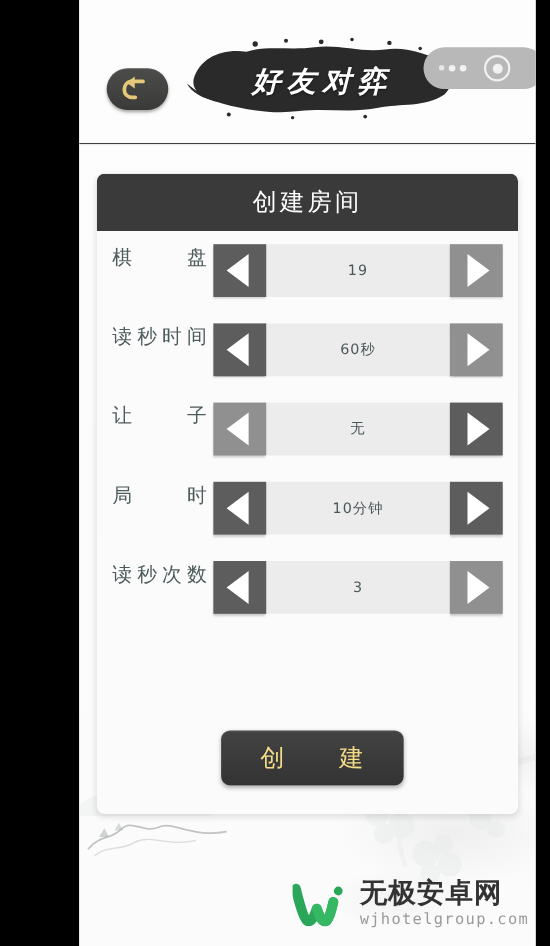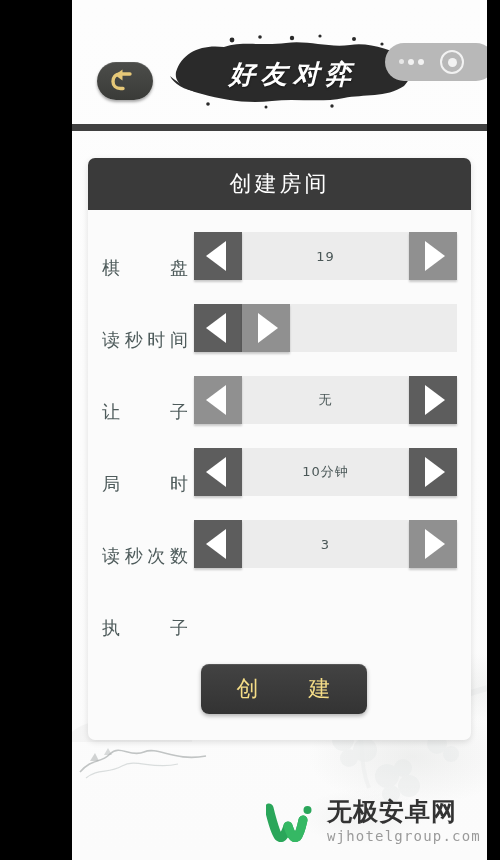--- a/index.html
+++ b/index.html
@@ -71,21 +71,21 @@
     opacity: .38;
     pointer-events: none;
   }
 
   
   .header {
     position: absolute;
     left: 0; top: 0;
     width: 415px;
     height: 131px;
-    border-bottom: 7px solid #404040;
+    border-bottom: 1px solid #404040;
     box-sizing: border-box;
   }
 
   .back-btn {
     position: absolute;
     left: 25px;
     top: 62px;
     width: 56px;
     height: 38px;
     border-radius: 19px;
@@ -185,21 +185,21 @@
     font-size: 22px;
     letter-spacing: 3px;
   }
   .panel-body {
     padding: 12px 14px 0 14px;
   }
 
   
   .row {
     display: flex;
-    align-items: flex-end;
+    align-items: flex-start;
     height: 58px;
     margin-bottom: 14px;
   }
   .row-label {
     width: 92px;
     flex: 0 0 92px;
     color: #4e5b5b;
     font-size: 18px;
     text-align: justify;
     text-align-last: justify;
@@ -392,20 +392,21 @@
               </div>
           </div>
         </div>
 
         <div class="row">
           <div class="row-label">读秒时间</div>
           <div class="stepper">
             <div class="arrow left on">
                 <i class="tri"></i>
               </div>
+            <div class="stepper-value">60秒</div>
             <div class="arrow right off">
                 <i class="tri"></i>
               </div>
           </div>
         </div>
 
         <div class="row">
           <div class="row-label">让　子</div>
           <div class="stepper">
             <div class="arrow left off">
@@ -438,21 +439,20 @@
                 <i class="tri"></i>
               </div>
             <div class="stepper-value">3</div>
             <div class="arrow right off">
                 <i class="tri"></i>
               </div>
           </div>
         </div>
 
         <div class="row">
-          <div class="row-label">执　子</div>
         </div>
 
         <div class="create-wrap">
           <button class="create-btn">创　建</button>
         </div>
       </div>
     </div>
 
     <div class="watermark">
       <svg class="wm-logo" viewBox="0 0 46 40">

